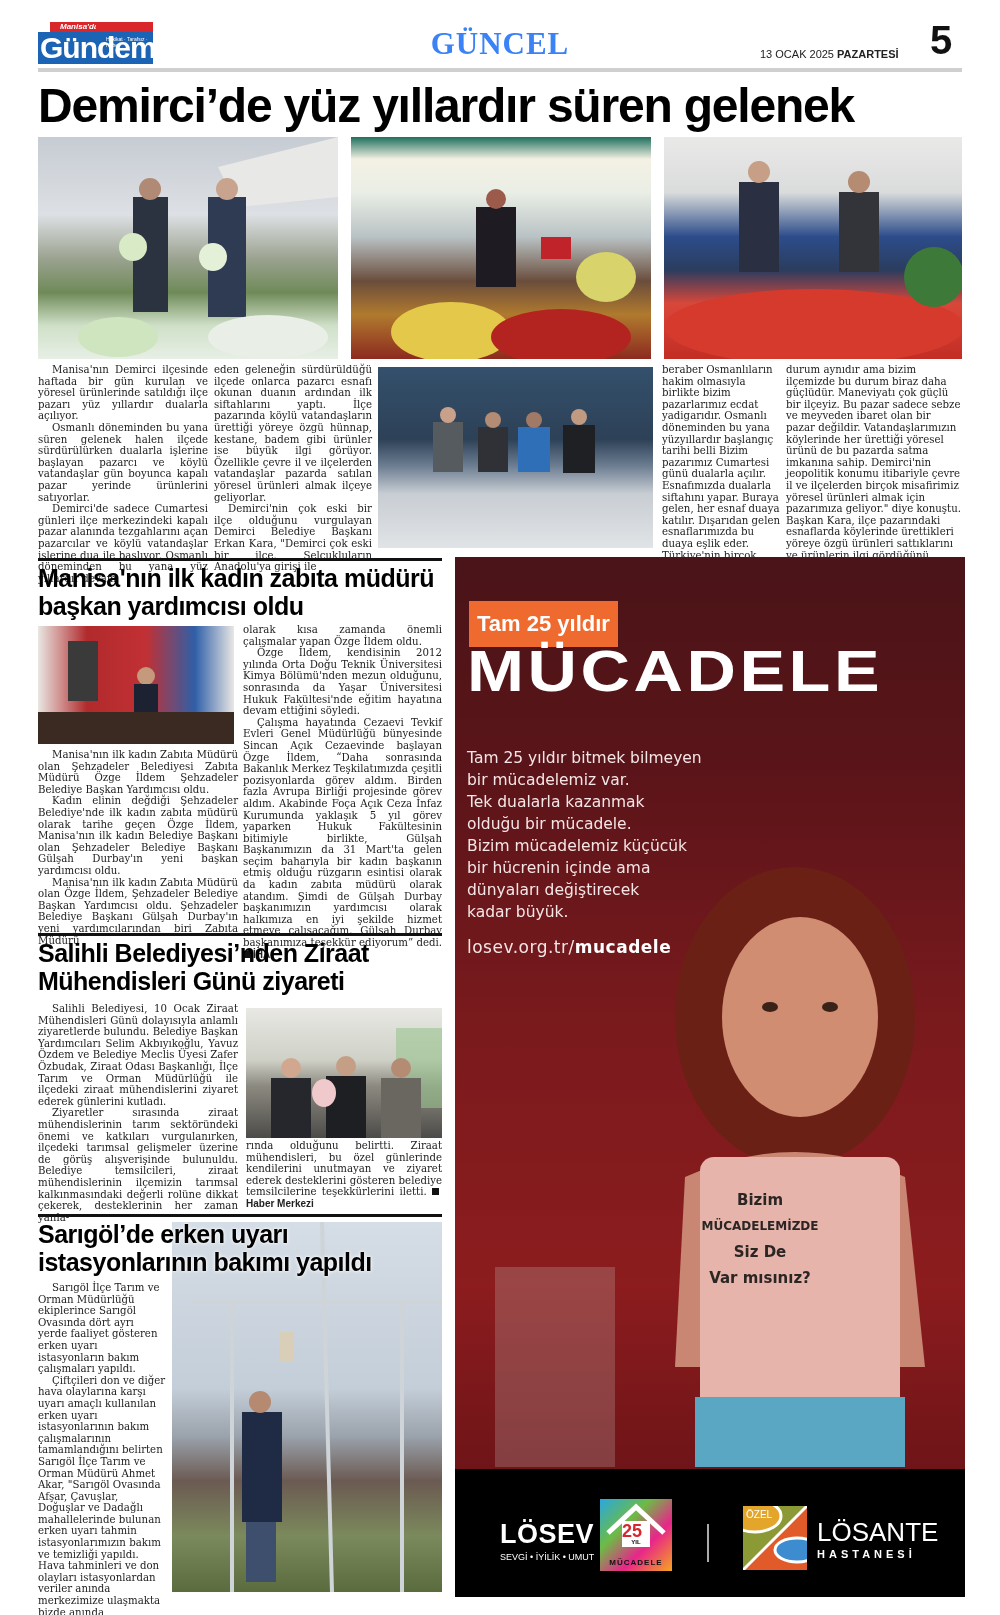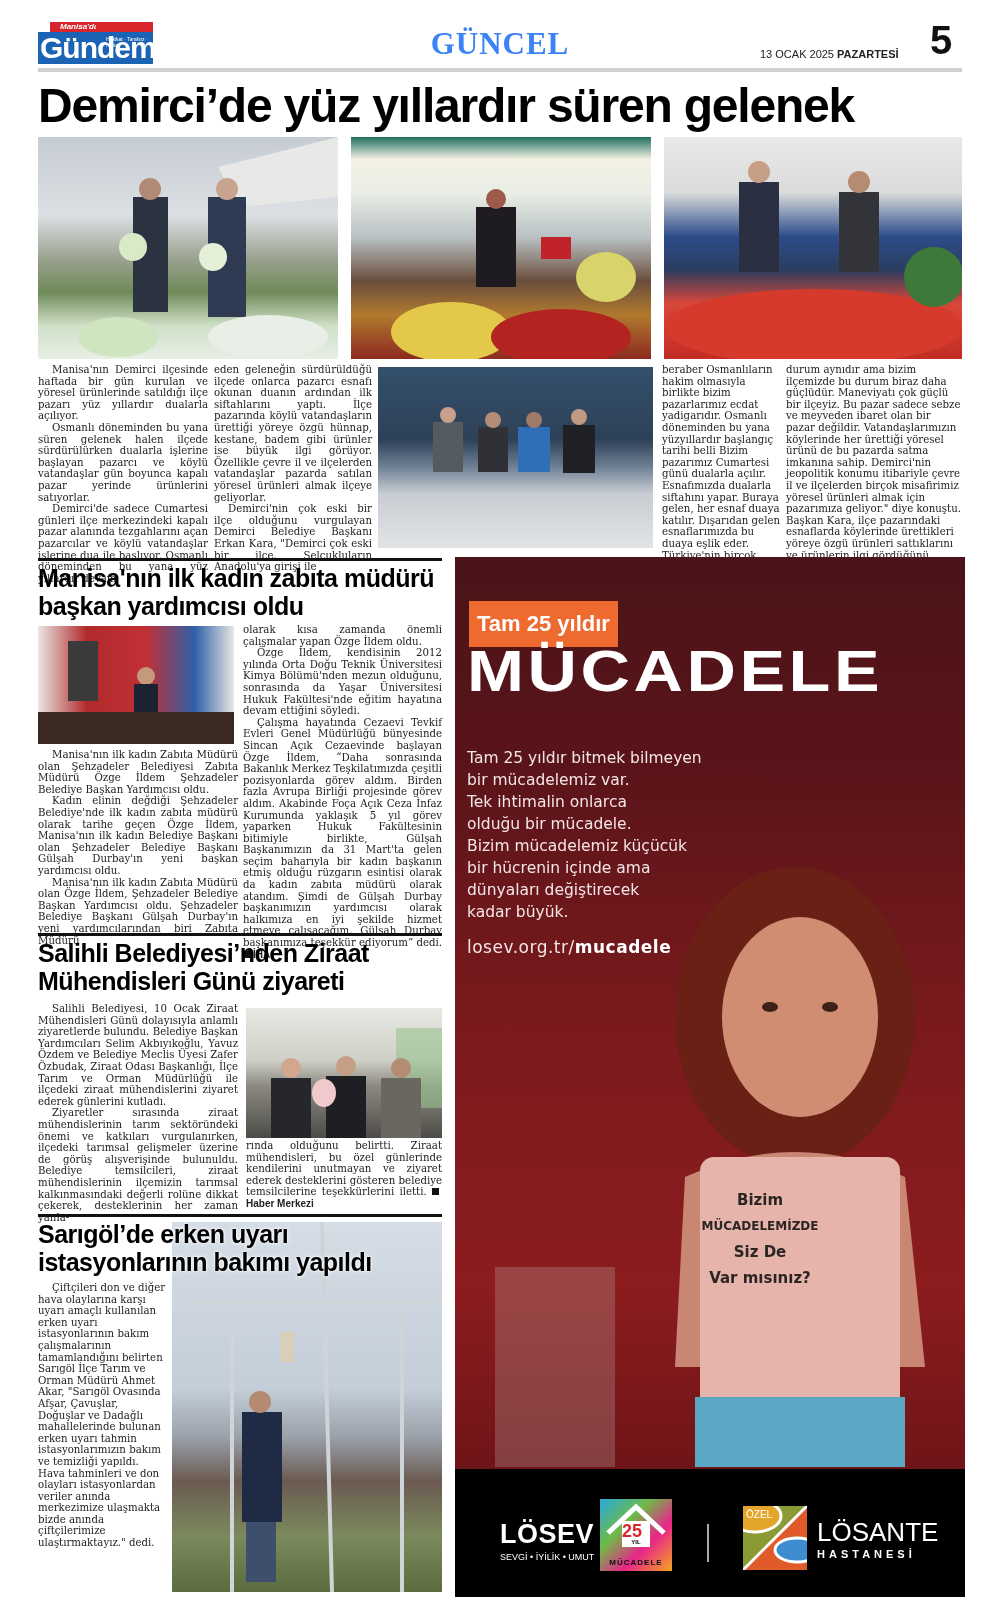--- a/index.html
+++ b/index.html
@@ -167,30 +167,31 @@
         <line x1="150" y1="0" x2="160" y2="370"></line>
       </g>
     <rect x="108" y="110" width="14" height="30" fill="#d9cfb8"></rect>
     <rect x="70" y="190" width="40" height="110" fill="#1f2b45"></rect>
       <circle cx="88" cy="180" r="11" fill="#b58a70"></circle>
     <rect x="74" y="300" width="30" height="60" fill="#3e4f6e"></rect>
   </svg>
 </div>
 <h2 class="abs h2" style="left:38px;top:1220px;width:360px;text-shadow:0 0 4px #fff,0 0 2px #fff">Sarıgöl’de erken uyarı istasyonlarının bakımı yapıldı</h2>
 <div class="abs bt" style="left:38px;top:1282px;width:128px;text-align:left">
+  <p>Sarıgöl İlçe Tarım ve Orman Müdürlüğü ekiplerince Sarıgöl Ovasında dört ayrı yerde faaliyet gösteren erken uyarı istasyonların bakım çalışmaları yapıldı.</p>
   <p><span>Çiftçileri don ve diğer hava olaylarına karşı uyarı amaçlı kullanılan erken uyarı istasyonlarının bakım çalışmalarının tamamlandığını belirten Sarıgöl İlçe Tarım ve Orman Müdürü Ahmet Akar, "Sarıgöl Ovasında Afşar, Çavuşlar, Doğuşlar ve Dadağlı mahallelerinde bulunan erken uyarı tahmin istasyonlarımızın bakım ve temizliği yapıldı. Hava tahminleri ve don olayları istasyonlardan veriler anında merkezimize ulaşmakta bizde anında çiftçilerimize ulaştırmaktayız." dedi.</span> </p>
 </div>
 
 <div id="ad" class="abs">
   <div class="tag">Tam 25 yıldır</div>
   <div class="big">MÜCADELE</div>
   <div class="copy">
     <div>Tam 25 yıldır bitmek bilmeyen</div>
     <div>bir mücadelemiz var.</div>
-    <div>Tek ihtimalin onlarca</div>
+    <div>Tek dualarla kazanmak</div>
     <div>olduğu bir mücadele.</div>
     <div>Bizim mücadelemiz küçücük</div>
     <div>bir hücrenin içinde ama</div>
     <div>dünyaları değiştirecek</div>
     <div>kadar büyük.</div>
   </div>
   <div class="url"><span>losev.org.tr/</span><b>mucadele</b></div>
 
   <svg class="girl" width="510" height="620" style="left:0;top:290px">
     <rect x="40" y="420" width="120" height="200" fill="#c9c0bc" opacity="0.25"></rect>

